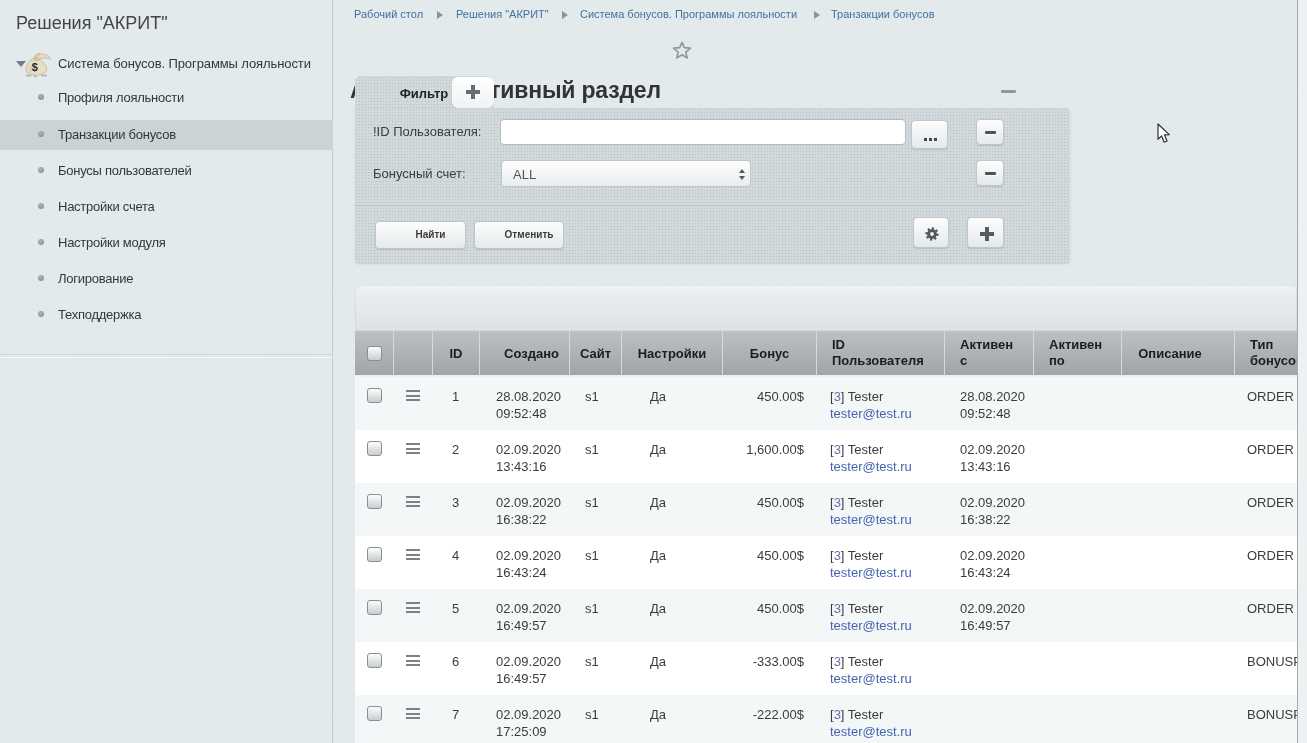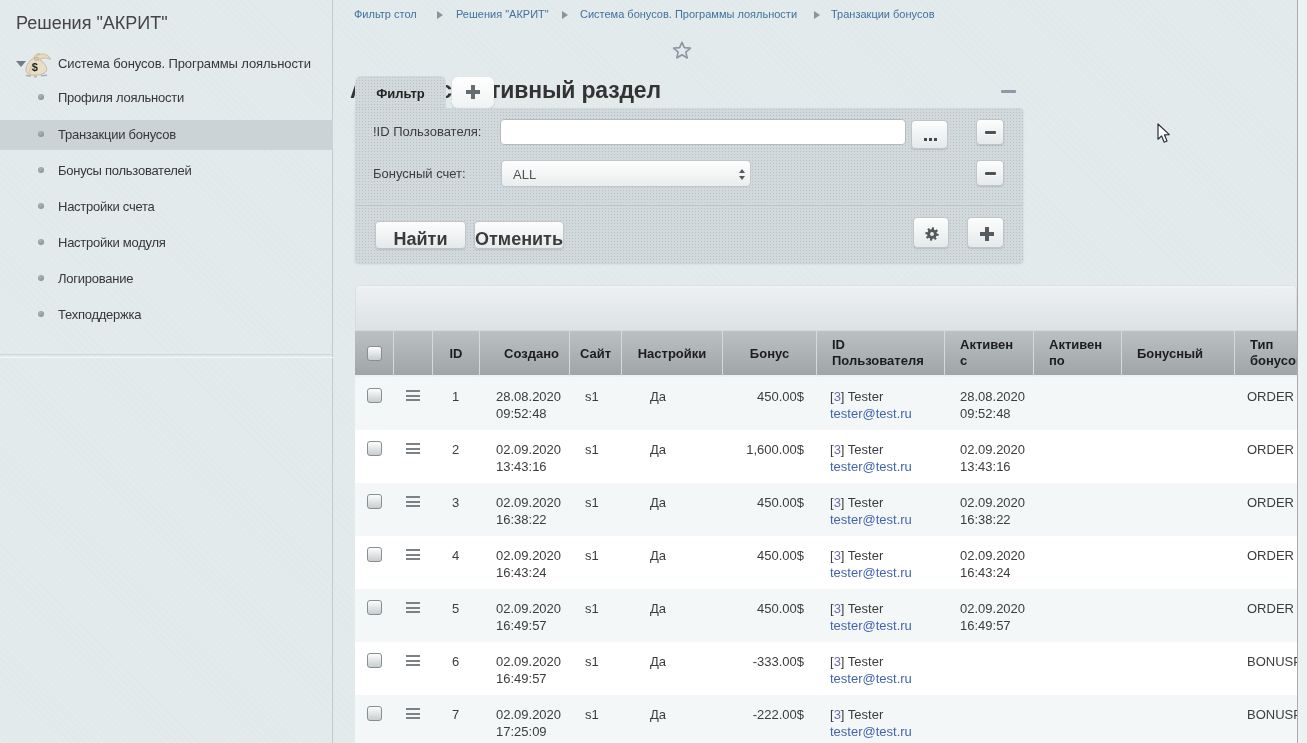--- a/index.html
+++ b/index.html
@@ -17,40 +17,40 @@
   background:radial-gradient(circle at 38% 32%, #aeb5b8, #80878b);}
 #selband{left:0;top:120px;width:333px;height:30px;background:#cbd3d6;}
 #sbdivider{left:0;top:354px;width:333px;height:2px;border-top:1px solid #cdd6d9;border-bottom:1px solid #f1f6f8;}
 #treearrow{left:16px;top:61px;width:0;height:0;border-left:5px solid transparent;border-right:5px solid transparent;border-top:6.5px solid #747c84;}
 
 .bc{font-size:11px;color:#41719f;top:8px;line-height:13px;}
 .bcarrow{top:11px;width:0;height:0;border-top:4px solid transparent;border-bottom:4px solid transparent;border-left:6px solid #8b949b;}
 
 #title{left:350px;top:38px;font-size:23px;font-weight:bold;color:#333;letter-spacing:-0.2px;margin-top:39px;}
 
-.dotted{background-color:#d2d9dc;background-image:radial-gradient(circle, #b7c0c4 0.62px, rgba(0,0,0,0) 0.95px);background-size:3px 3px;}
+.dotted{background-color:#d2d9dc;background-image:radial-gradient(circle, #b7c0c4 0.62px, rgba(0,0,0,0) 0.95px);background-size:3px 3px;padding-left:47px;}
 #tabfilter{left:355px;top:76px;width:91px;height:34px;border-radius:6px 6px 0 0;}
 #tabfilter span{position:absolute;left:0;width:100%;text-align:center;top:10px;font-size:13px;font-weight:bold;color:#222;}
 #tabplus{left:452px;top:77px;width:42px;height:31px;border-radius:6px;background:linear-gradient(#ffffff,#eff2f3);box-shadow:0 1px 2px rgba(120,130,135,.35);}
 #collapseminus{left:1001px;top:90px;width:15px;height:3px;background:#8d9aa6;border-radius:1px;}
 #panel{left:355px;top:108px;width:668px;height:155px;border-radius:0 4px 4px 4px;box-shadow:0 1px 2px rgba(130,140,145,.3);}
 .flabel{font-size:13px;color:#3d3d3d;}
 #finput{left:500px;top:119px;width:406px;height:26px;background:#fff;border:1px solid #b4bbbe;border-radius:4px;box-sizing:border-box;}
 .btn{background:linear-gradient(#fdfdfd,#e4e9eb);border:1px solid #bfc6c9;border-radius:4px;box-sizing:border-box;box-shadow:0 1px 1px rgba(110,120,125,.25);}
 #dots{left:911px;top:120px;width:37px;height:29px;}
 #minus1{left:976px;top:119px;width:28px;height:26px;}
 #minus2{left:976px;top:160px;width:28px;height:26px;}
 .minusbar{position:absolute;left:8px;top:11px;width:11px;height:3px;background:#4d5254;border-radius:1px;box-shadow:0 1px 0 rgba(255,255,255,.7);}
 #fselect{left:501px;top:160px;width:250px;height:27px;background:linear-gradient(#fefefe,#e9edee);border:1px solid #c1c7c9;border-radius:4px;box-sizing:border-box;}
 #paneldiv{left:355px;top:205px;width:668px;height:1px;background:#bcc4c8;}
 #btnfind{left:375px;top:221px;width:91px;height:28px;}
 #btncancel{left:474px;top:221px;width:90px;height:28px;}
 #btngear{left:913px;top:217px;width:36px;height:31px;}
 #btnplus2{left:967px;top:217px;width:37px;height:31px;}
-.btnlabel{position:absolute;width:100%;text-align:center;top:7px;font-size:18px;font-weight:bold;color:#3b3b3b;}
+.btnlabel{position:absolute;width:100%;text-align:center;top:7px;font-size:10px;font-weight:bold;color:#3b3b3b;padding-left:10px;}
 
 #tablewrap{left:355px;top:285px;width:942px;height:458px;overflow:hidden;}
 #ttoolbar{position:absolute;left:0;top:0;width:942px;height:46px;background:linear-gradient(#f2f5f6,#eceff1 10%,#dce2e4);border-radius:5px 5px 0 0;box-shadow:inset 0 0 0 1px rgba(205,211,214,.55);box-sizing:border-box;}
 #grid{position:absolute;left:0;top:46px;width:1079px;border-collapse:separate;border-spacing:0;table-layout:fixed;font-size:13px;color:#3c3c3c;}
 #grid th{background:linear-gradient(#bbc1c3,#a0a6a8);height:44px;padding:0;font-size:13px;color:#1d1d1d;font-weight:bold;vertical-align:middle;border-bottom:2px solid #eef1f2;border-left:1px solid #d5dada;}
 #grid th.first{border-left:none;}
 #grid td{height:53px;padding:0;vertical-align:top;white-space:nowrap;overflow:hidden;}
 #grid tr.odd td{background:#f3f7f8;}
 #grid tr.even td{background:#ffffff;}
 .cell{padding-top:11px;line-height:17px;}
@@ -90,21 +90,21 @@
 <div class="abs bullet" style="top:203px"></div>
 <div class="abs sbitem" style="top:199px">Настройки счета</div>
 <div class="abs bullet" style="top:239px"></div>
 <div class="abs sbitem" style="top:235px">Настройки модуля</div>
 <div class="abs bullet" style="top:275px"></div>
 <div class="abs sbitem" style="top:271px">Логирование</div>
 <div class="abs bullet" style="top:311px"></div>
 <div class="abs sbitem" style="top:307px">Техподдержка</div>
 <div class="abs" id="sbdivider"></div>
 
-<div class="abs bc" style="left:354px">Фильтр стол</div>
+<div class="abs bc" style="left:354px">Рабочий стол</div>
 <div class="abs bcarrow" style="left:437px"></div>
 <div class="abs bc" style="left:456px">Решения "АКРИТ"</div>
 <div class="abs bcarrow" style="left:562px"></div>
 <div class="abs bc" style="left:580px">Система бонусов. Программы лояльности</div>
 <div class="abs bcarrow" style="left:814px"></div>
 <div class="abs bc" style="left:831px">Транзакции бонусов</div>
 
 <div class="abs" id="title">Административный раздел</div>
 <svg class="abs" style="left:672px;top:41px" width="20" height="18" viewBox="0 0 20 18">
   <path d="M10 1.3 L12.4 6.7 L18.4 7.2 L13.8 11.1 L15.2 16.9 L10 13.8 L4.8 16.9 L6.2 11.1 L1.6 7.2 L7.6 6.7 Z" fill="none" stroke="#8e98a2" stroke-width="1.7" stroke-linejoin="round"></path>
@@ -182,21 +182,21 @@
       <th class="first"><span class="cbx" style="vertical-align:middle"></span></th>
       <th></th>
       <th>ID</th>
       <th class="pc">Создано</th>
       <th>Сайт</th>
       <th>Настройки</th>
       <th>Бонус</th>
       <th class="hleft">ID<br>Пользователя</th>
       <th class="hleft">Активен<br>с</th>
       <th class="hleft">Активен<br>по</th>
-      <th class="po">Бонусный</th>
+      <th class="po">Описание</th>
       <th class="hleft">Тип<br>бонусов</th>
     </tr>
     <tr class="odd">
       <td class="cen">
             <div class="cell"><span class="cbx"></span></div>
           </td>
       <td class="cen">
             <div class="cell" style="padding-top:13px"><span class="ham"><div></div><div></div><div></div></span></div>
           </td>
       <td class="cen">

